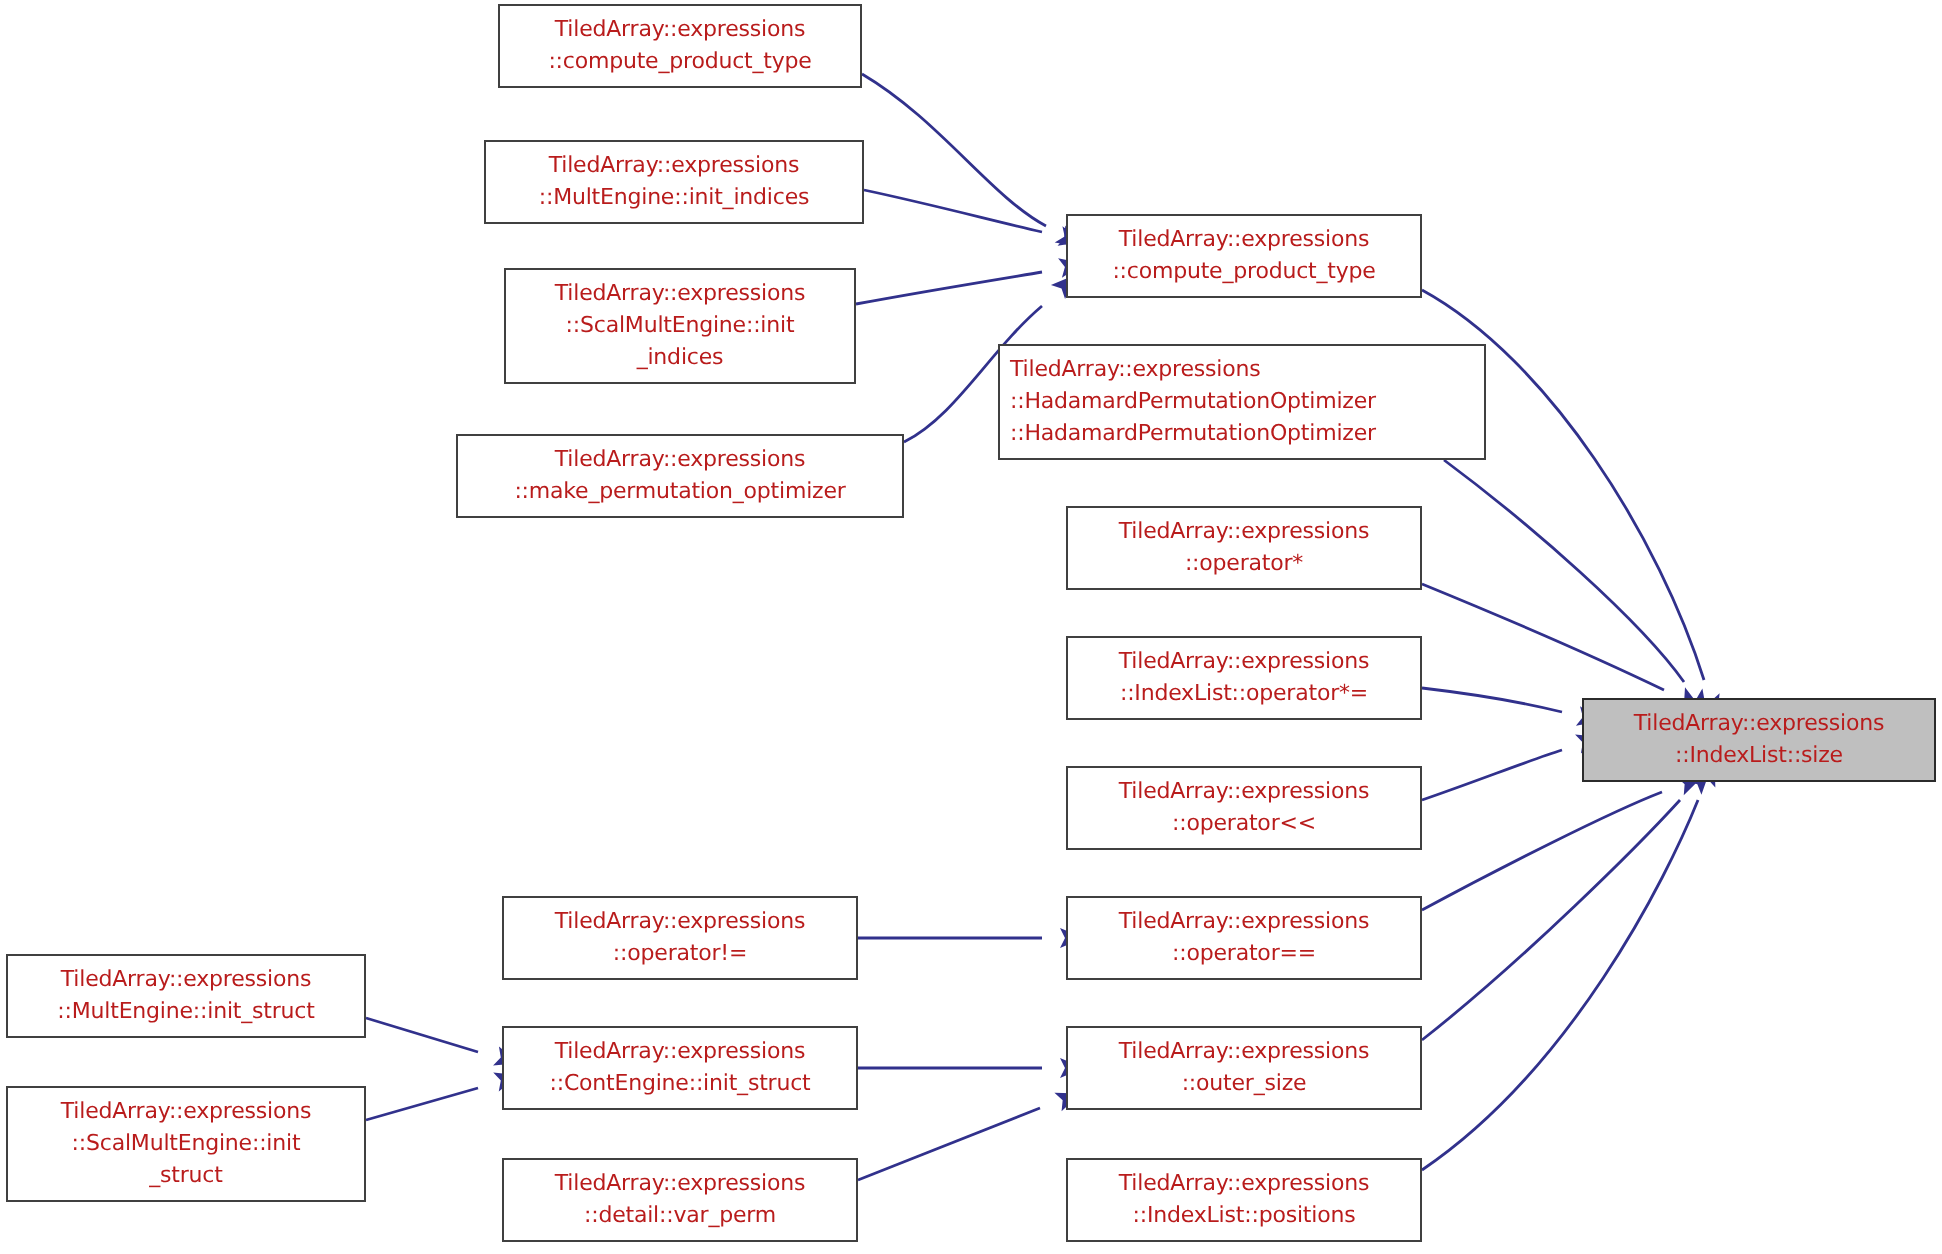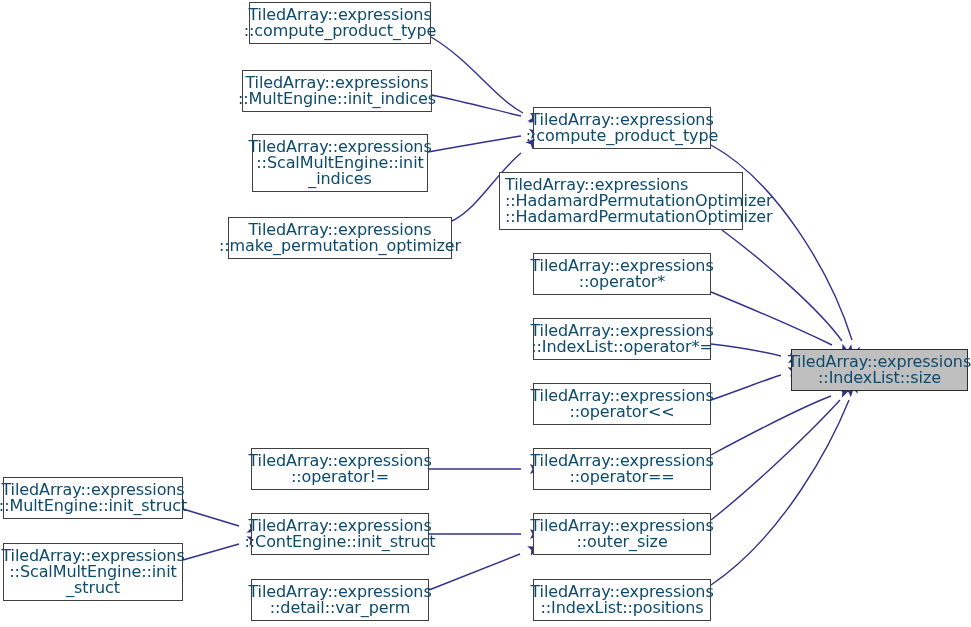--- a/index.html
+++ b/index.html
@@ -27,23 +27,23 @@
   }
   .node {
     position: absolute;
     box-sizing: border-box;
     background: #ffffff;
     border: 1px solid #404040;
     display: flex;
     align-items: center;
     justify-content: center;
     text-align: center;
-    font-size: 16px;
+    font-size: 11px;
     line-height: 16px;
-    color: #0c4a6e;
+    color: #b91c1c;
     letter-spacing: -0.1px;
     white-space: pre-line;
     z-index: 2;
   }
   .node.highlight {
     background: #bfbfbf;
     border-color: #2b2b2b;
   }
   .node.left-align {
     text-align: left;

